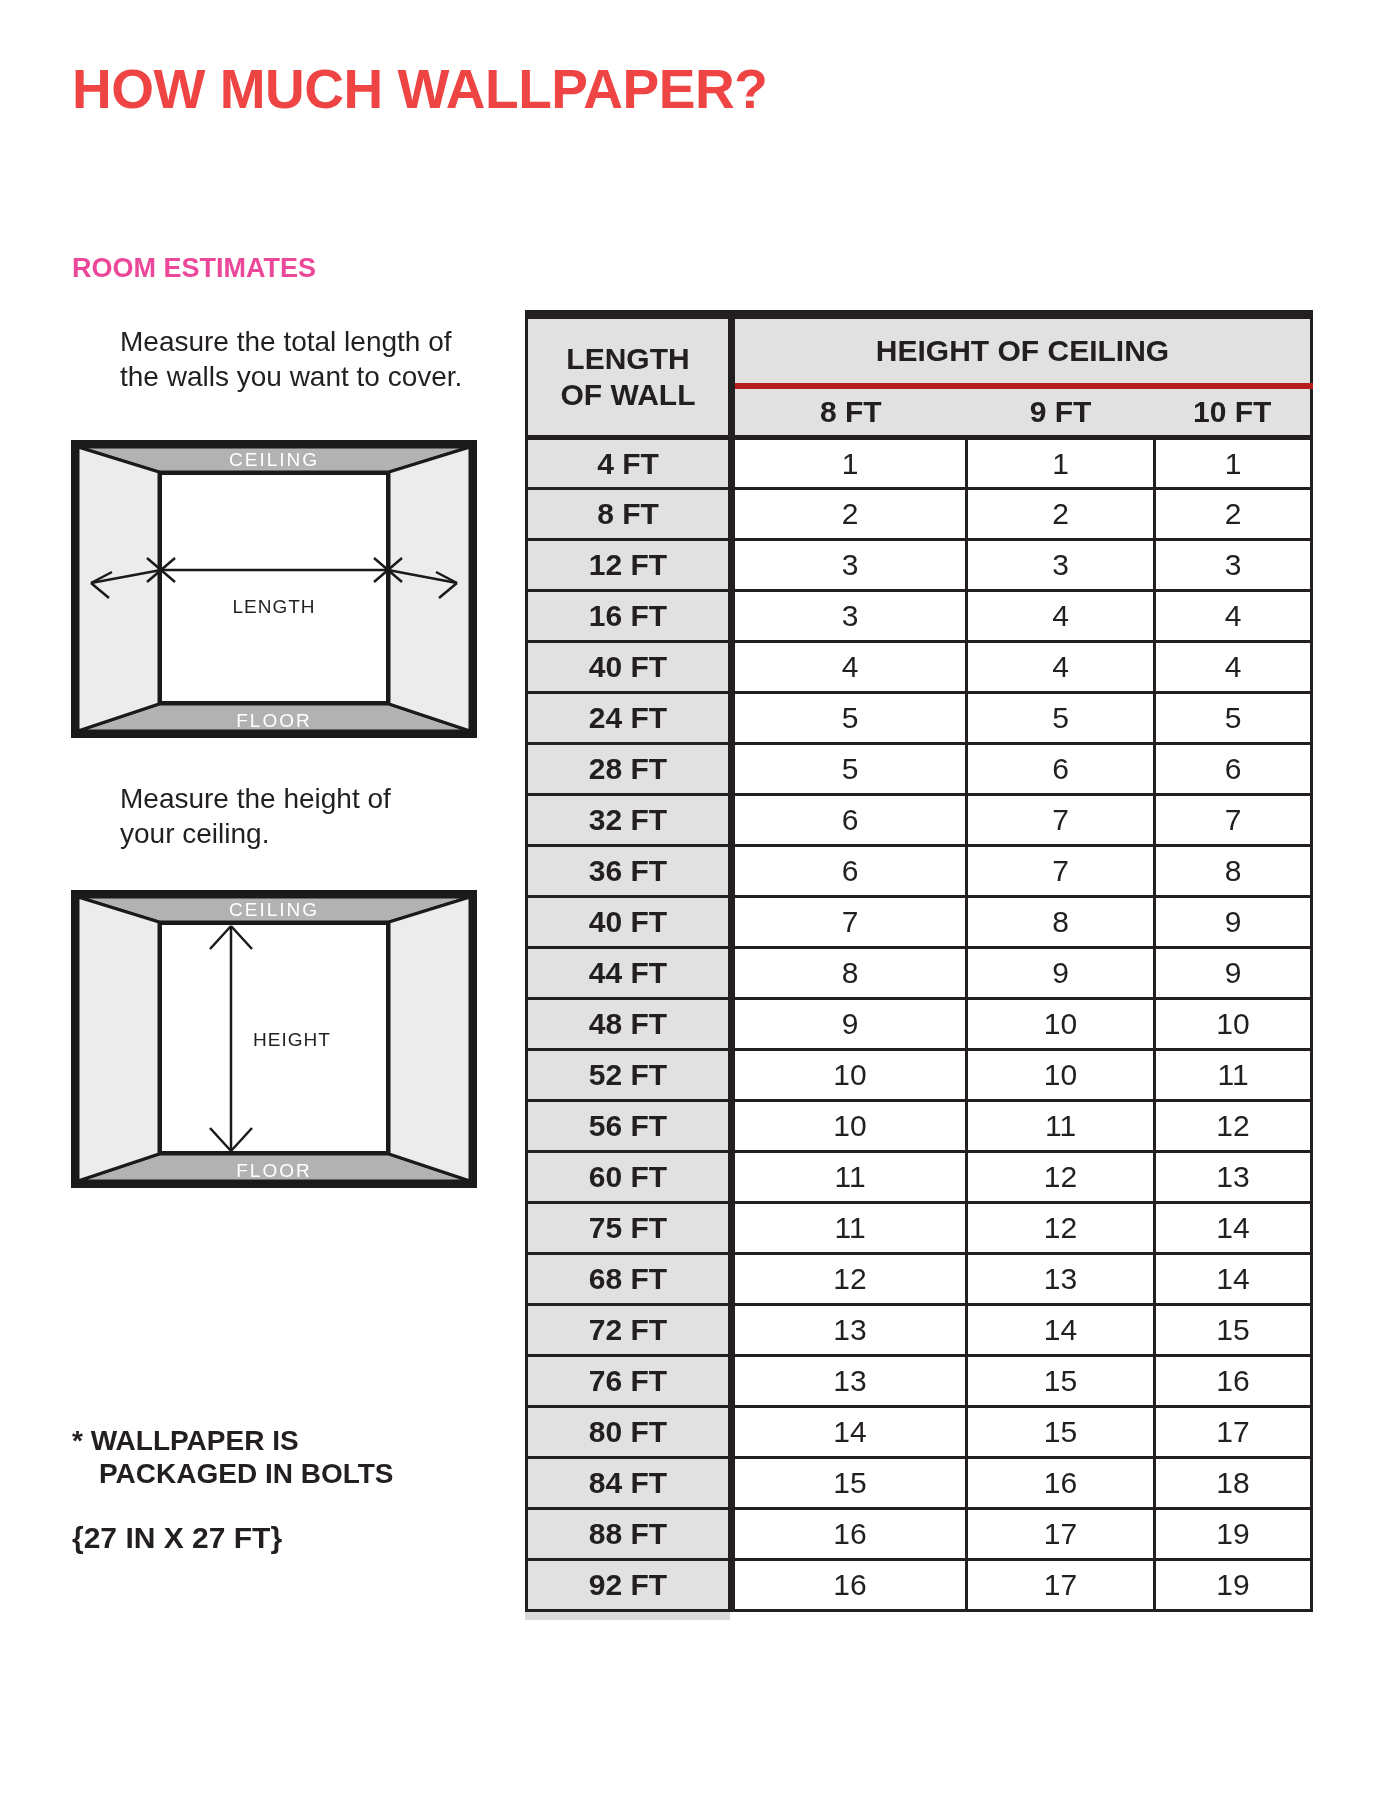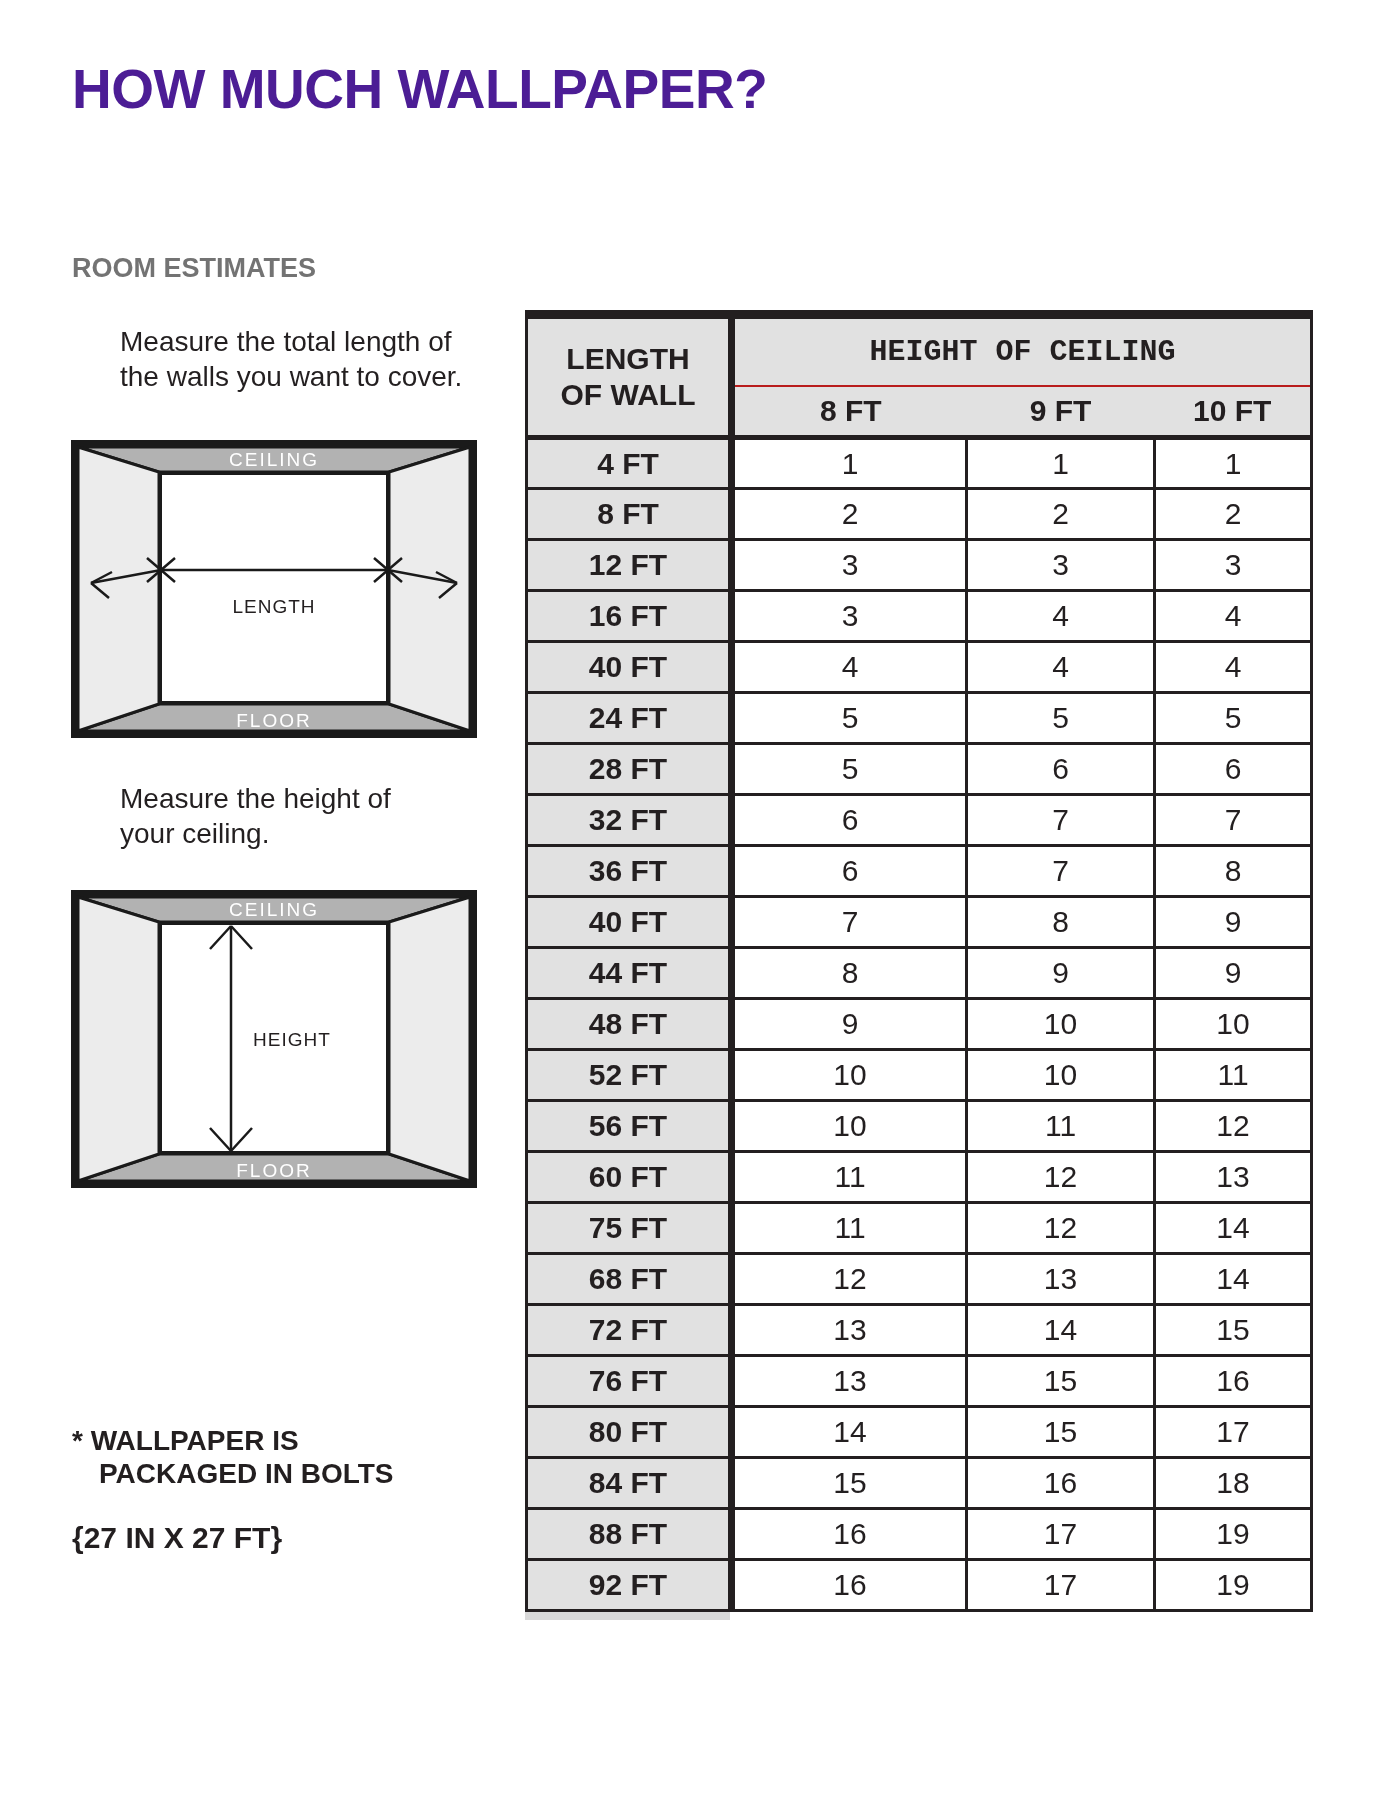--- a/index.html
+++ b/index.html
@@ -1,22 +1,22 @@
 <!DOCTYPE html>
 <html><head>
 <meta charset="utf-8">
 <style>
   * { margin:0; padding:0; box-sizing:border-box; }
   body { background:#ffffff; font-family:"Liberation Sans","DejaVu Sans",sans-serif; color:#231f20; }
   .page { position:relative; width:1391px; height:1800px; background:#ffffff; overflow:hidden; }
 
   .title { position:absolute; left:72px; top:62px; font-size:55px; font-weight:bold;
-           color:#4c1d95; letter-spacing:-0.5px; line-height:1; }
-
-  .blue-heading { font-size:27px; font-weight:bold; color:#737373; line-height:1; }
+           color:#ef4444; letter-spacing:-0.5px; line-height:1; }
+
+  .blue-heading { font-size:27px; font-weight:bold; color:#ec4899; line-height:1; }
   #room-estimates-heading { position:absolute; left:72px; top:255px; }
   #bolts-heading-wrap { position:absolute; left:525px; top:255px; width:700px; text-align:center; }
 
   .para { position:absolute; left:72px; font-size:28px; line-height:35px; color:#231f20;margin-left:48px; }
   #para1 { top:324px; }
   #para2 { top:781px; }
   #para3 { top:1224px; line-height:34px; }
 
   .diagram { position:absolute; left:71px; width:406px; height:298px; }
   #diagram1 { top:440px; }
@@ -27,21 +27,21 @@
   .boltinfo { position:absolute; left:72px; top:1521px; font-size:30px; font-weight:bold; line-height:33px; }
   .boltinfo sup { font-size:18px; vertical-align:super; }
 
   .table-wrap { position:absolute; left:525px; top:310px; width:785px; }
   table.bolts { border-collapse:collapse; table-layout:fixed; width:785px;
                 border-left:3px solid #231f20; border-right:3px solid #231f20;
                 border-bottom:3px solid #231f20; border-top:9px solid #231f20; }
   table.bolts th, table.bolts td { font-size:30px; text-align:center; vertical-align:middle; padding:0; }
   th.col0 { background:#e1e1e1; border-right:7px solid #231f20; border-bottom:5px solid #231f20;
             font-weight:bold; line-height:36px; }
-  th.span-head { background:#e1e1e1; border-bottom:2px solid #b91c1c; height:71px; font-weight:bold;font-family:Liberation Mono, monospace; }
+  th.span-head { background:#e1e1e1; border-bottom:6px solid #b91c1c; height:71px; font-weight:bold; }
   th.sub { background:#e1e1e1; border-bottom:5px solid #231f20; height:52px; font-weight:bold; }
   tbody th.rowhead { background:#e1e1e1; border:3px solid #231f20; border-right:7px solid #231f20;
                      font-weight:bold; height:51px; }
   tbody td { background:#ffffff; border:3px solid #231f20; font-size:31px; font-weight:normal; height:51px; }
   .table-shadow { width:205px; height:8px; background:#d9d9d9; }
 
   svg text { font-family:"Liberation Sans","DejaVu Sans",sans-serif; }
   .room-label { fill:#ffffff; font-size:19px; letter-spacing:2px; }
   .dim-label { fill:#231f20; font-size:19px; letter-spacing:1px; }
 </style>

